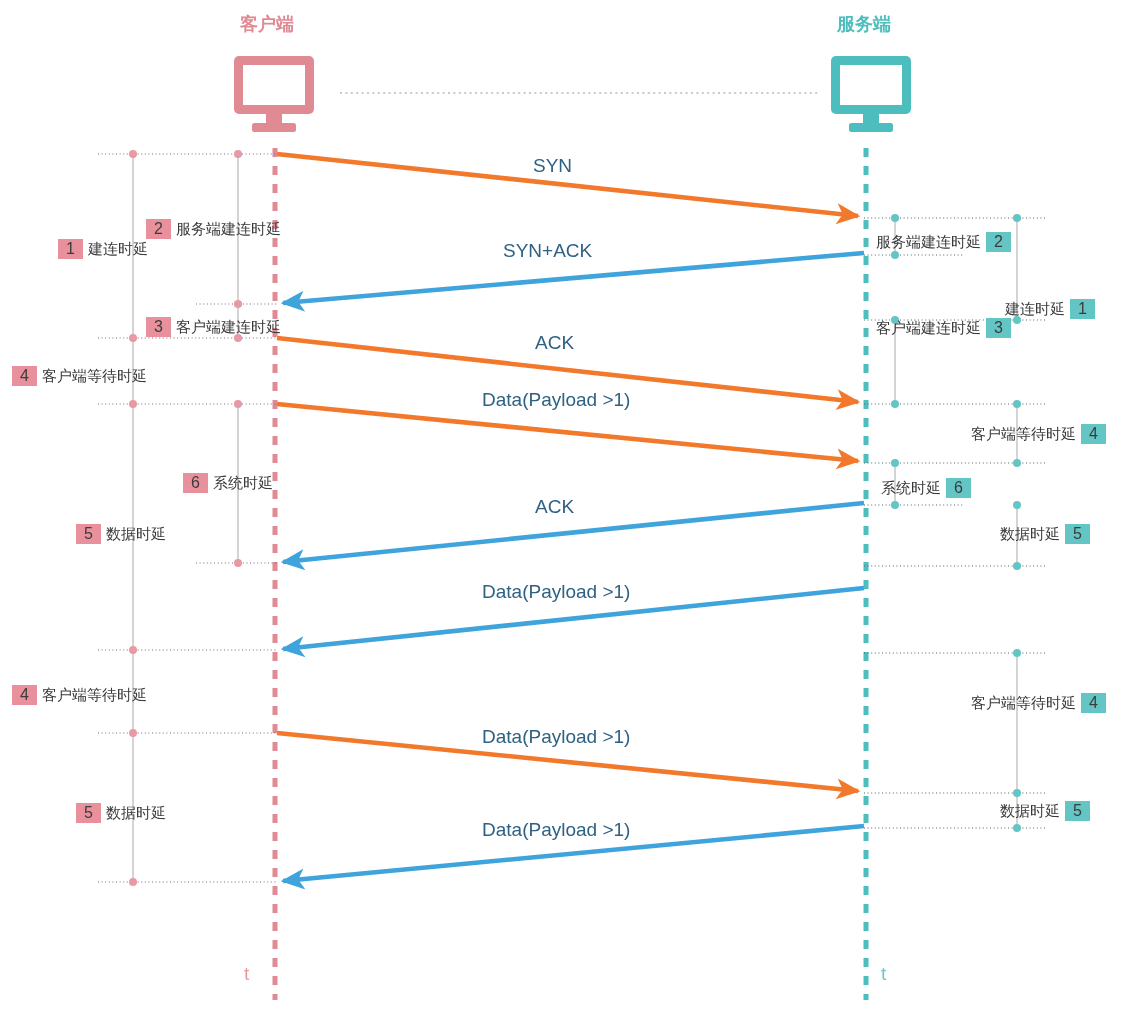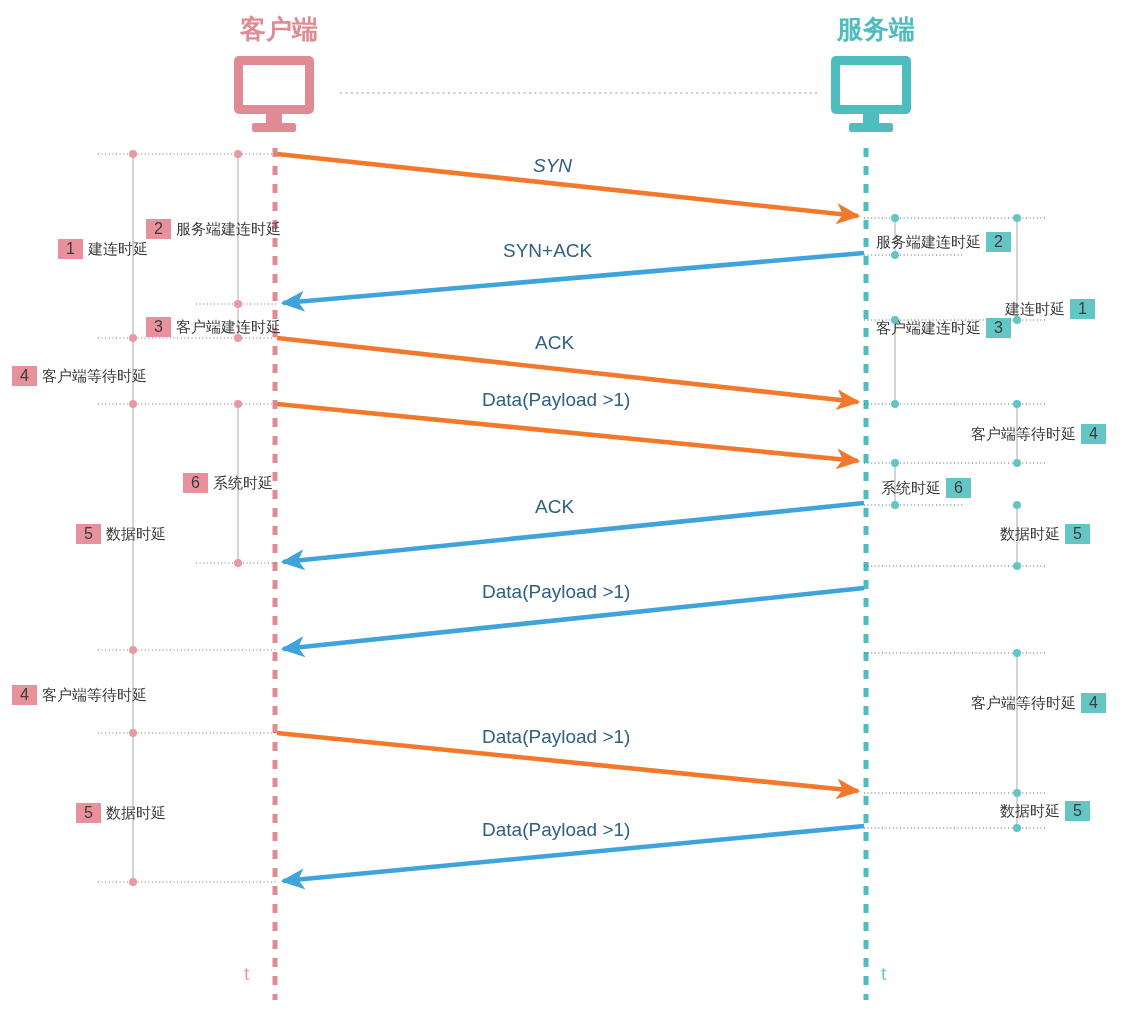--- a/index.html
+++ b/index.html
@@ -1,19 +1,19 @@
 <!DOCTYPE html>
 <html><head>
 <meta charset="utf-8">
 <style>
   html,body{margin:0;padding:0;background:#ffffff;}
   body{width:1142px;height:1026px;font-family:"Liberation Sans","DejaVu Sans",sans-serif;}
   #stage{position:relative;width:1142px;height:1026px;overflow:hidden;background:#fff;}
   svg.layer{position:absolute;left:0;top:0;width:1142px;height:1026px;}
-  .actor-title{position:absolute;font-size:26px;font-weight:bold;white-space:nowrap;}
+  .actor-title{position:absolute;font-size:18px;font-weight:bold;white-space:nowrap;}
   .actor-title.client{color:#e08a94;}
   .actor-title.server{color:#4dbdbd;text-align:center;}
   .msg-label{position:absolute;font-size:19px;color:#2e6183;white-space:nowrap;}
   .t-label{position:absolute;font-size:19px;white-space:nowrap;}
   .t-label.client{color:#e79aa3;}
   .t-label.server{color:#6fc6c6;}
   .tag{position:absolute;display:flex;align-items:center;white-space:nowrap;font-size:15px;color:#3a3a3a;}
   .tag .num{display:inline-block;min-width:17px;padding:1px 4px 2px 4px;text-align:center;
             font-size:16px;line-height:17px;color:#3c3c3c;}
   .tag.left-side .num{background:#e8919c;}
@@ -139,21 +139,21 @@
       <line x1="864" y1="826" x2="283" y2="881" stroke="#3fa3dc" marker-end="url(#arrBlue)"></line>
     </g>
   </svg>
 
   <div class="actor-title client" style="left:240px;top:12px;">客户端</div>
   <div class="actor-title server" style="left:837px;top:12px;">服务端</div>
 
   <div class="t-label client" style="left:244px;top:963px;">t</div>
   <div class="t-label server" style="left:881px;top:963px;">t</div>
 
-  <div class="msg-label" style="left:533px;top:155px;font-style:italic;">SYN</div>
+  <div class="msg-label" style="left:533px;top:155px;">SYN</div>
   <div class="msg-label" style="left:503px;top:240px;">SYN+ACK</div>
   <div class="msg-label" style="left:535px;top:332px;">ACK</div>
   <div class="msg-label" style="left:482px;top:389px;">Data(Payload &gt;1)</div>
   <div class="msg-label" style="left:535px;top:496px;">ACK</div>
   <div class="msg-label" style="left:482px;top:581px;">Data(Payload &gt;1)</div>
   <div class="msg-label" style="left:482px;top:726px;">Data(Payload &gt;1)</div>
   <div class="msg-label" style="left:482px;top:819px;">Data(Payload &gt;1)</div>
 
   <div class="tag left-side" style="left:58px;top:239px;">
     <span class="num">1</span>

